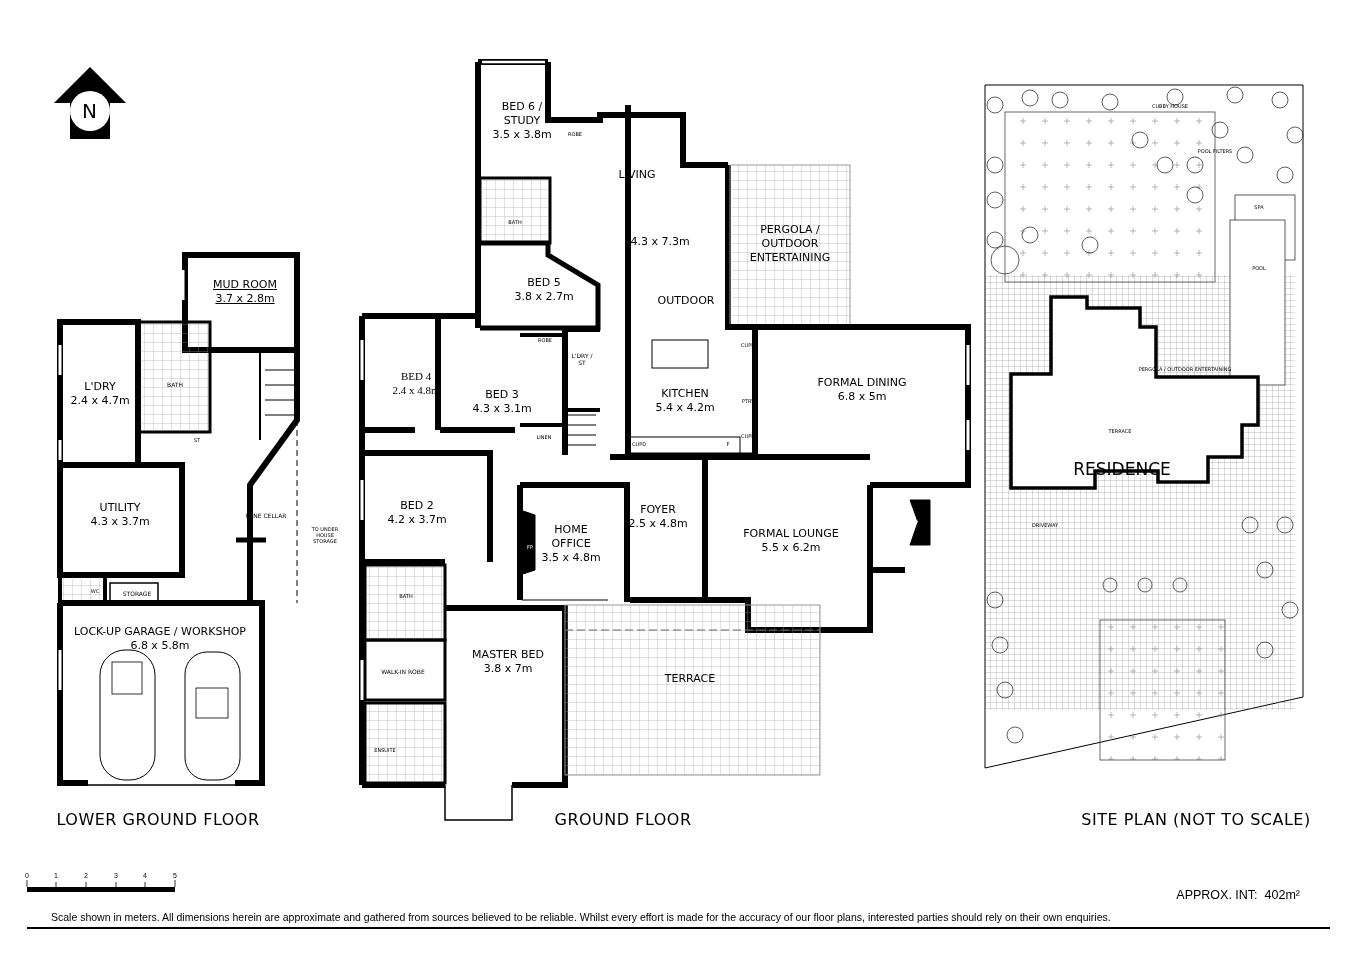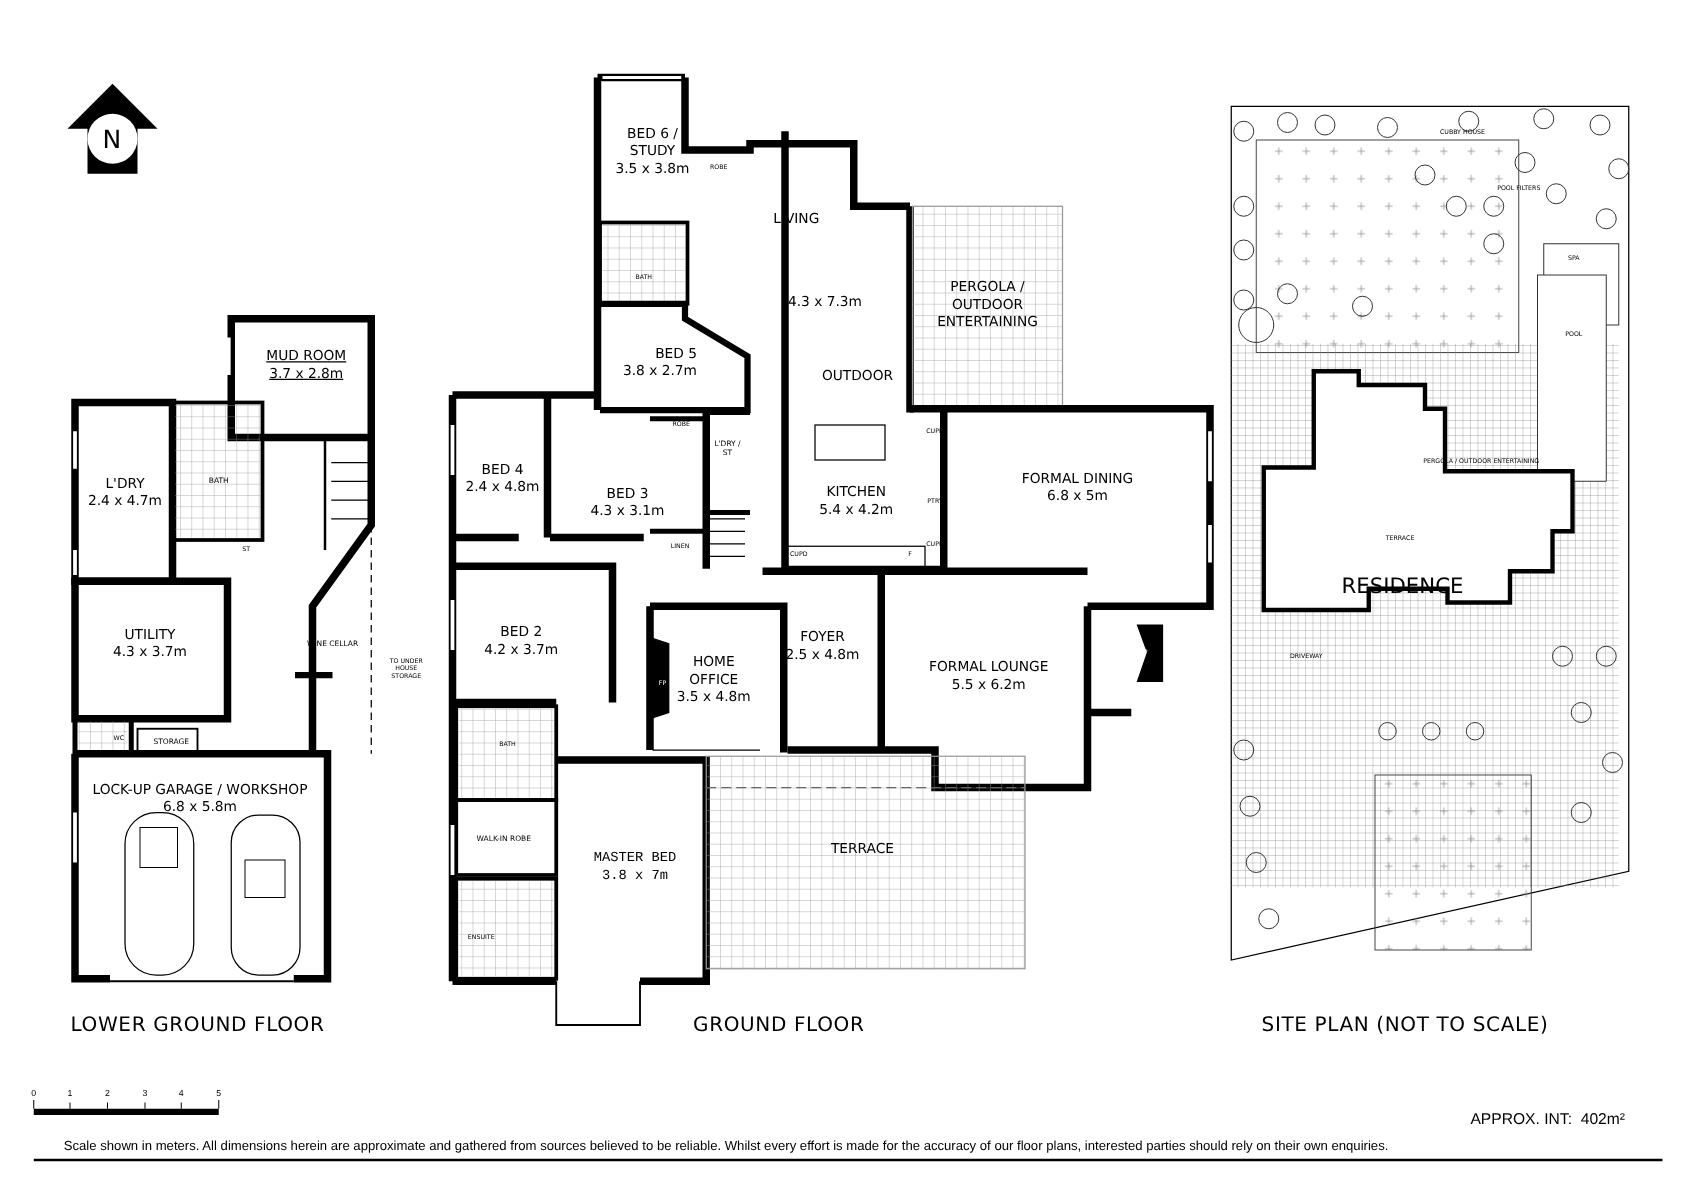--- a/index.html
+++ b/index.html
@@ -194,22 +194,22 @@
 <div class="lbl" style="left:522px;top:100px;"><span>BED 6 /
 STUDY</span><br><span>3.5 x 3.8m</span></div>
 <div class="lbl xs" style="left:575px;top:131px;">ROBE</div>
 <div class="lbl xs" style="left:515px;top:219px;">BATH</div>
 <div class="lbl" style="left:637px;top:168px;">LIVING</div>
 <div class="lbl" style="left:660px;top:235px;">4.3 x 7.3m</div>
 <div class="lbl" style="left:686px;top:294px;">OUTDOOR</div>
 <div class="lbl" style="left:790px;top:223px;">PERGOLA /
 OUTDOOR
 ENTERTAINING</div>
-<div class="lbl" style="left:528px;top:276px;text-align:right;"><span>BED 5</span><br><span>3.8 x 2.7m</span></div>
-<div class="lbl" style="left:402px;top:369px;"><span>BED 4</span><br><span>2.4 x 4.8m</span></div>
+<div class="lbl" style="left:544px;top:276px;"><span>BED 5</span><br><span>3.8 x 2.7m</span></div>
+<div class="lbl" style="left:416px;top:369px;font-family:Liberation Serif, serif;"><span>BED 4</span><br><span>2.4 x 4.8m</span></div>
 <div class="lbl" style="left:502px;top:361px;margin-top:27px;"><span>BED 3</span><br><span>4.3 x 3.1m</span></div>
 <div class="lbl xs" style="left:545px;top:337px;">ROBE</div>
 <div class="lbl sm" style="left:582px;top:352px;">L'DRY /
 ST</div>
 <div class="lbl xs" style="left:544px;top:434px;">LINEN</div>
 <div class="lbl" style="left:685px;top:387px;"><span>KITCHEN</span><br><span>5.4 x 4.2m</span></div>
 <div class="lbl xs" style="left:748px;top:342px;">CUPD</div>
 <div class="lbl xs" style="left:748px;top:398px;">PTRY</div>
 <div class="lbl xs" style="left:639px;top:441px;">CUPD</div>
 <div class="lbl xs" style="left:748px;top:433px;">CUPD</div>
@@ -217,34 +217,34 @@
 <div class="lbl" style="left:862px;top:376px;"><span>FORMAL DINING</span><br><span>6.8 x 5m</span></div>
 <div class="lbl" style="left:417px;top:499px;"><span>BED 2</span><br><span>4.2 x 3.7m</span></div>
 <div class="lbl" style="left:571px;top:523px;"><span>HOME
 OFFICE</span><br><span>3.5 x 4.8m</span></div>
 <div class="lbl" style="left:658px;top:503px;"><span>FOYER</span><br><span>2.5 x 4.8m</span></div>
 <div class="lbl" style="left:791px;top:527px;"><span>FORMAL LOUNGE</span><br><span>5.5 x 6.2m</span></div>
 <div class="lbl xs" style="left:915px;top:519px;color:#fff;">FP</div>
 <div class="lbl xs" style="left:530px;top:544px;color:#fff;">FP</div>
 <div class="lbl xs" style="left:406px;top:593px;">BATH</div>
 <div class="lbl sm" style="left:403px;top:668px;">WALK-IN ROBE</div>
-<div class="lbl" style="left:508px;top:680px;font-family:Liberation Mono, monospace;"><span>MASTER BED</span><br><span>3.8 x 7m</span></div>
+<div class="lbl" style="left:508px;top:648px;"><span>MASTER BED</span><br><span>3.8 x 7m</span></div>
 <div class="lbl xs" style="left:385px;top:747px;">ENSUITE</div>
 <div class="lbl" style="left:690px;top:672px;">TERRACE</div>
 <div class="title" style="left:623px;top:810px;">GROUND FLOOR</div>
 
 <div class="res" style="left:1122px;top:459px;">RESIDENCE</div>
 <div class="lbl xs" style="left:1170px;top:103px;">CUBBY HOUSE</div>
 <div class="lbl xs" style="left:1215px;top:148px;">POOL FILTERS</div>
 <div class="lbl xs" style="left:1259px;top:204px;">SPA</div>
 <div class="lbl xs" style="left:1259px;top:265px;">POOL</div>
 <div class="lbl xs" style="left:1185px;top:366px;">PERGOLA / OUTDOOR ENTERTAINING</div>
 <div class="lbl xs" style="left:1120px;top:428px;">TERRACE</div>
 <div class="lbl xs" style="left:1045px;top:522px;">DRIVEWAY</div>
-<div class="title" style="left:1124px;top:810px;">SITE PLAN (NOT TO SCALE)</div>
+<div class="title" style="left:1196px;top:810px;">SITE PLAN (NOT TO SCALE)</div>
 
 <div class="scalelbl" style="left:25px;top:872px;">0</div>
 <div class="scalelbl" style="left:54px;top:872px;">1</div>
 <div class="scalelbl" style="left:84px;top:872px;">2</div>
 <div class="scalelbl" style="left:114px;top:872px;">3</div>
 <div class="scalelbl" style="left:143px;top:872px;">4</div>
 <div class="scalelbl" style="left:173px;top:872px;">5</div>
 
 <div class="area"><span>APPROX. INT:</span>&nbsp;&nbsp;<span>402m²</span></div>
 <div class="disclaimer">Scale shown in meters. All dimensions herein are approximate and gathered from sources believed to be  reliable. Whilst every effort is made for the accuracy of our floor plans, interested parties should rely on their own enquiries.</div>

